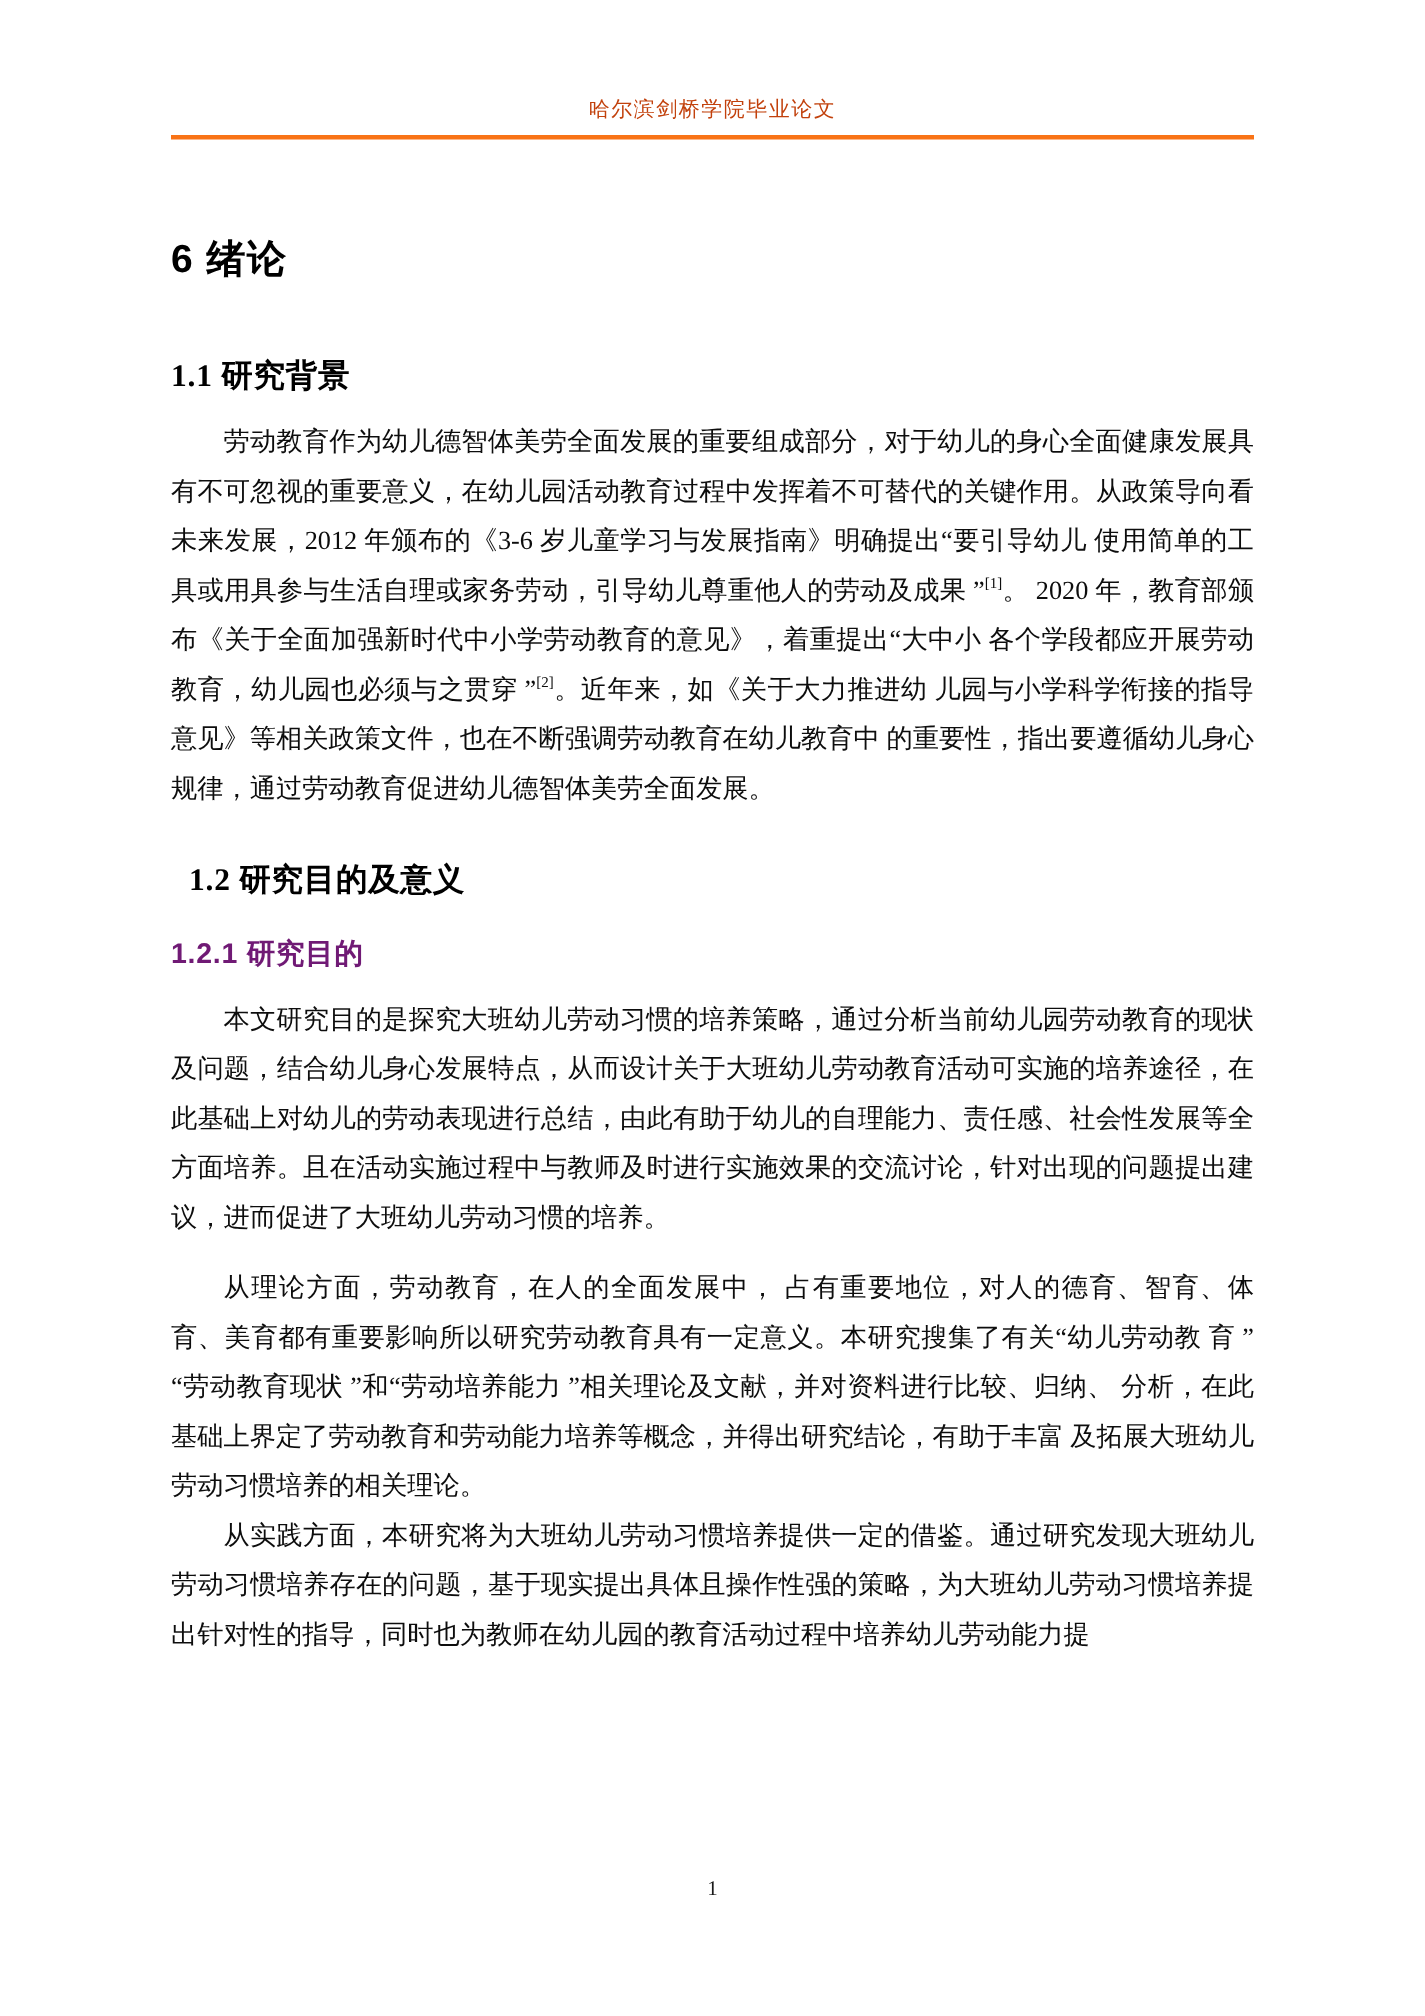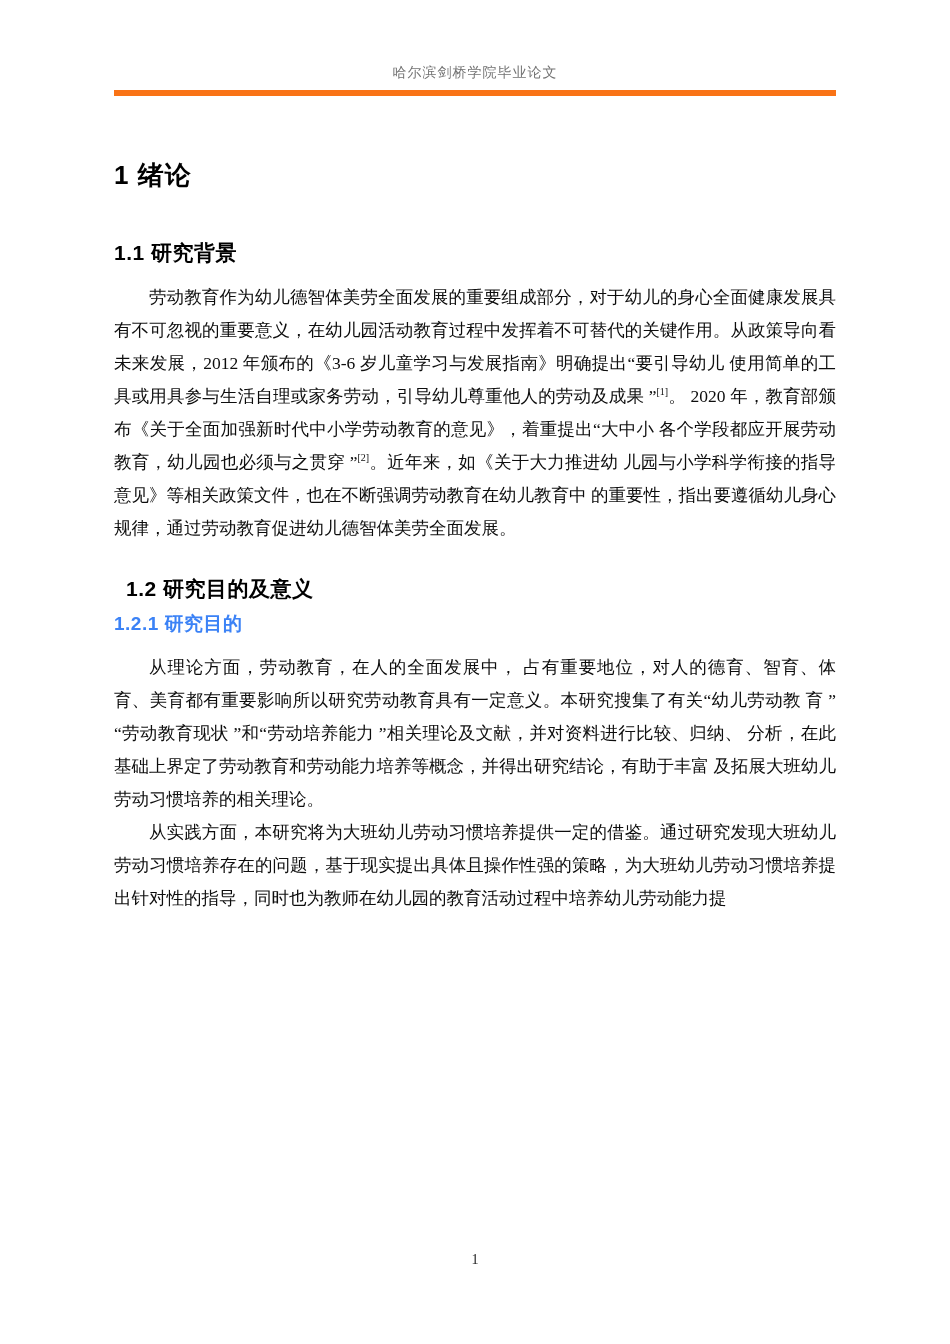--- a/index.html
+++ b/index.html
@@ -15,49 +15,49 @@
     background: #ffffff;
     padding: 64px 114px 0 114px;
     overflow: hidden;
   }
 
   
   .doc-header {
     text-align: center;
     font-size: 14px;
     letter-spacing: 1px;
-    color: #737373;
+    color: #c2410c;
     padding-bottom: 8px;
-    border-bottom: 6px solid #f97316;
+    border-bottom: 3px solid #f97316;
   }
 
   
   h1.chapter-title {
     margin: 62px 0 0 0;
     font-family: "Liberation Sans", "DejaVu Sans", sans-serif;
     font-weight: 700;
     font-size: 26px;
     color: #000;
     letter-spacing: 1px;
   }
   h2.section-title {
     margin: 46px 0 0 0;
-    font-family: Liberation Sans, sans-serif;
+    font-family: Liberation Serif, serif;
     font-weight: 700;
     font-size: 21px;
     color: #000;
     letter-spacing: 0.5px;
   }
   h2.section-title.second { margin-top: 30px; margin-left: 12px; }
   h3.subsection-title {
-    margin: 8px 0 0 0;
+    margin: 23px 0 0 0;
     font-family: "Liberation Sans", "DejaVu Sans", sans-serif;
     font-weight: 700;
     font-size: 19px;
-    color: #3b82f6;
+    color: #701a75;
     letter-spacing: 0.5px;
   }
 
   
   p.body-para {
     margin: 14px 0 0 0;
     font-size: 17.5px;
     line-height: 33px;
     text-align: justify;
     text-indent: 2em;
@@ -88,30 +88,31 @@
 <body>
 
 <div class="page">
 
   <header class="doc-header">
     <span>哈尔滨剑桥学院毕业论文</span>
   </header>
 
   <main>
 
-    <h1 class="chapter-title">1 绪论</h1>
+    <h1 class="chapter-title">6 绪论</h1>
 
     <h2 class="section-title">1.1 研究背景</h2>
 
     <p class="body-para"><span>劳动教育作为幼儿德智体美劳全面发展的重要组成部分，对于幼儿的身心全面健康发展具有不可忽视的重要意义，在幼儿园活动教育过程中发挥着不可替代的关键作用。从政策导向看未来发展，2012 年颁布的《3-6 岁儿童学习与发展指南》明确提出“要引导幼儿 使用简单的工具或用具参与生活自理或家务劳动，引导幼儿尊重他人的劳动及成果 ”</span><sup class="cite">[1]</sup><span>。 2020 年，教育部颁布《关于全面加强新时代中小学劳动教育的意见》，着重提出“大中小 各个学段都应开展劳动教育，幼儿园也必须与之贯穿 ”</span><sup class="cite">[2]</sup><span>。近年来，如《关于大力推进幼 儿园与小学科学衔接的指导意见》等相关政策文件，也在不断强调劳动教育在幼儿教育中 的重要性，指出要遵循幼儿身心规律，通过劳动教育促进幼儿德智体美劳全面发展。</span></p>
 
     <h2 class="section-title second">1.2 研究目的及意义</h2>
 
     <h3 class="subsection-title">1.2.1 研究目的</h3>
 
+    <p class="body-para">本文研究目的是探究大班幼儿劳动习惯的培养策略，通过分析当前幼儿园劳动教育的现状及问题，结合幼儿身心发展特点，从而设计关于大班幼儿劳动教育活动可实施的培养途径，在此基础上对幼儿的劳动表现进行总结，由此有助于幼儿的自理能力、责任感、社会性发展等全方面培养。且在活动实施过程中与教师及时进行实施效果的交流讨论，针对出现的问题提出建议，进而促进了大班幼儿劳动习惯的培养。</p>
 
 
     <p class="body-para">从理论方面，劳动教育，在人的全面发展中， 占有重要地位，对人的德育、智育、体 育、美育都有重要影响所以研究劳动教育具有一定意义。本研究搜集了有关“幼儿劳动教 育 ”“劳动教育现状 ”和“劳动培养能力 ”相关理论及文献，并对资料进行比较、归纳、 分析，在此基础上界定了劳动教育和劳动能力培养等概念，并得出研究结论，有助于丰富 及拓展大班幼儿劳动习惯培养的相关理论。</p>
 
     <p class="body-para follow">从实践方面，本研究将为大班幼儿劳动习惯培养提供一定的借鉴。通过研究发现大班幼儿劳动习惯培养存在的问题，基于现实提出具体且操作性强的策略，为大班幼儿劳动习惯培养提出针对性的指导，同时也为教师在幼儿园的教育活动过程中培养幼儿劳动能力提</p>
 
   </main>
 
   <footer class="doc-footer">
     <span>1</span>

